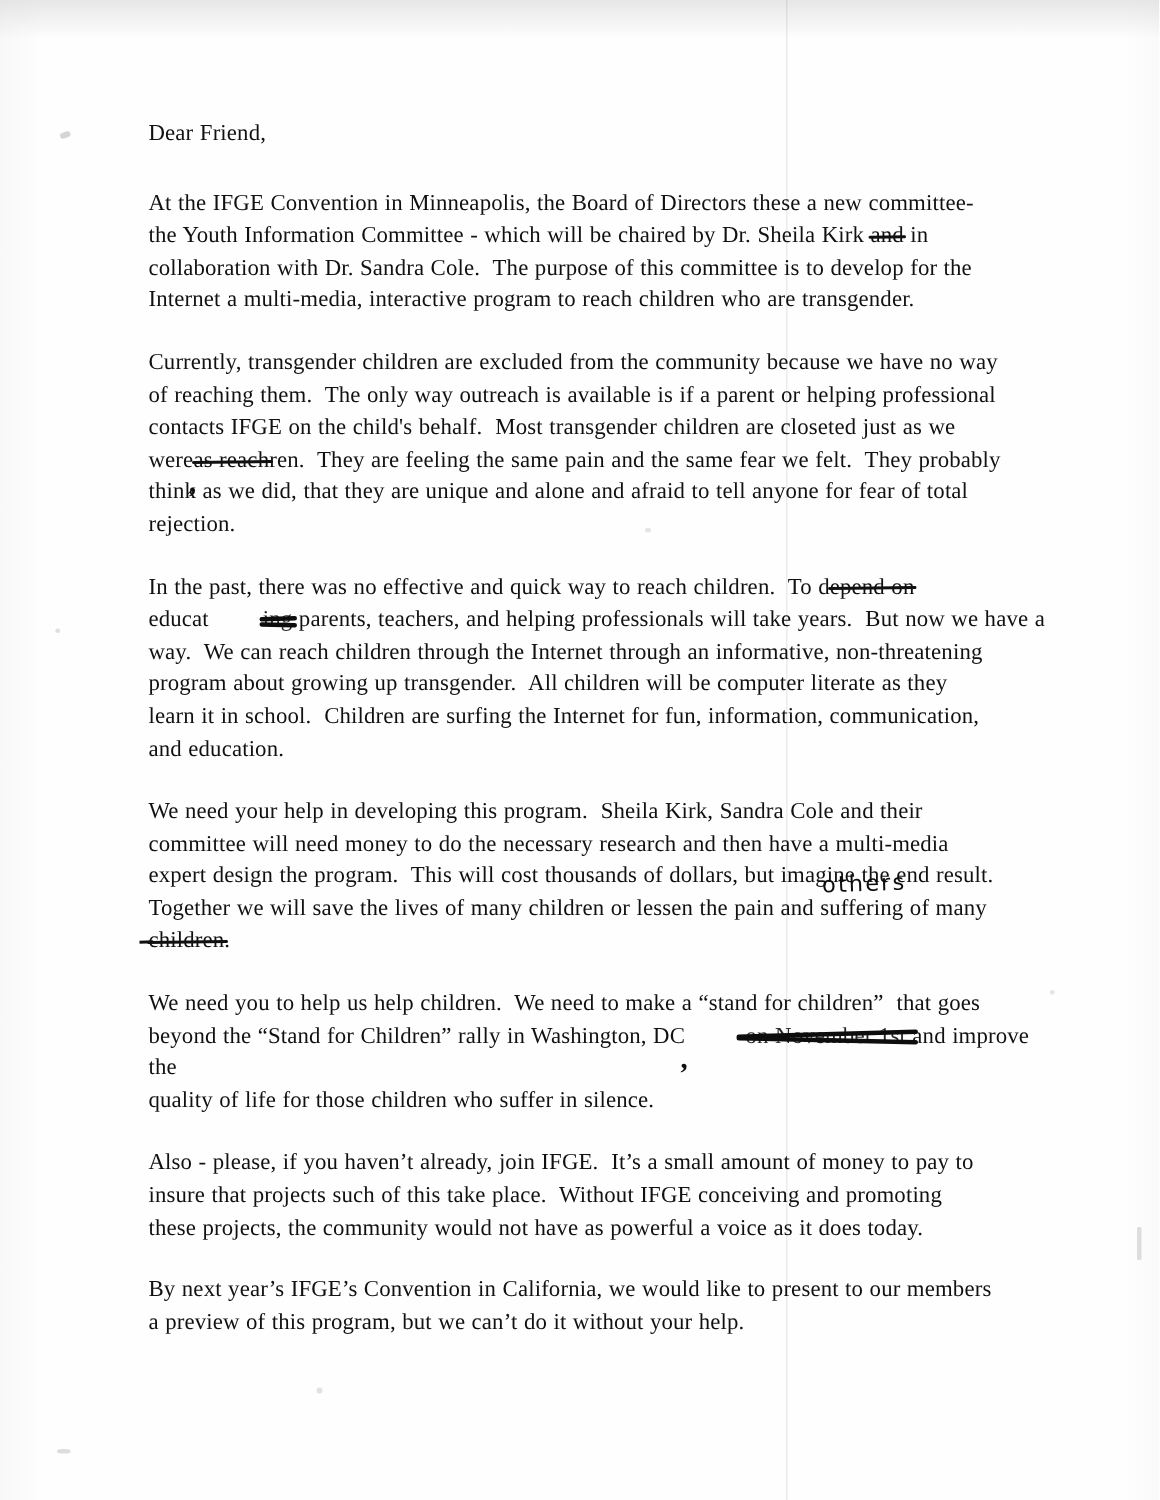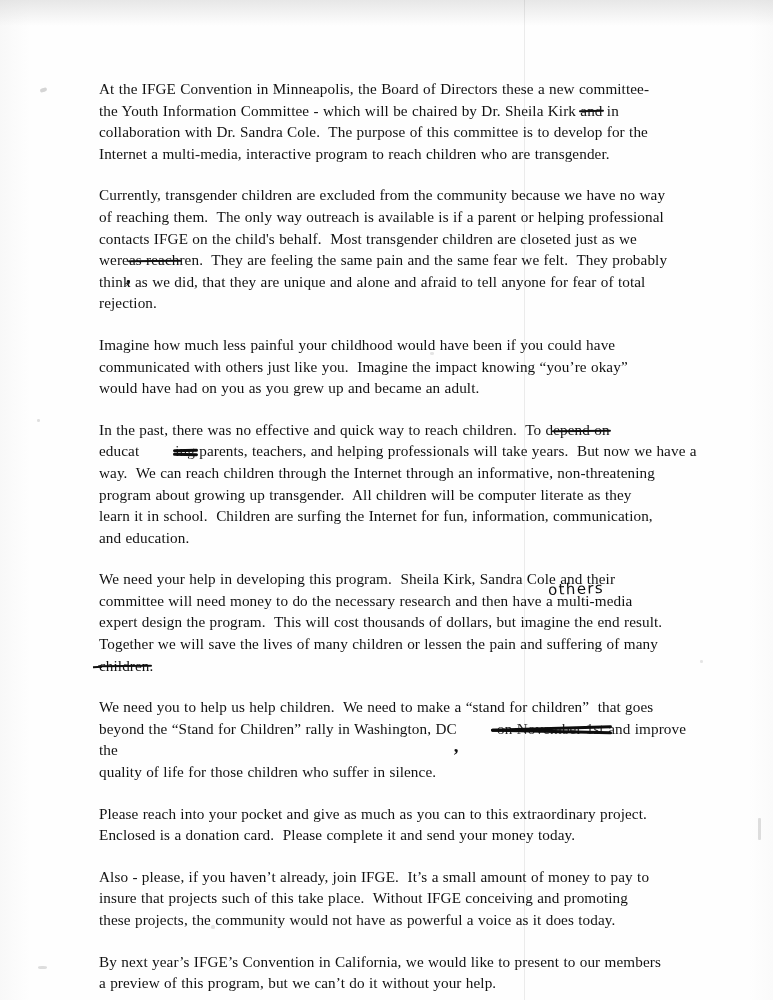--- a/index.html
+++ b/index.html
@@ -179,55 +179,51 @@
   <div class="speck s1"></div>
   <div class="speck s2"></div>
   <div class="speck s3"></div>
   <div class="speck s4"></div>
   <div class="speck s5"></div>
   <div class="speck s6"></div>
   <div class="speck s7"></div>
 
   <div class="letter-body">
 
+    <p class="para salutation">Dear Friend,</p>
 
     <p class="para"><span>At the IFGE Convention in Minneapolis, the Board of Directors these a new committee-
 the Youth Information Committee - which will be chaired by Dr. Sheila Kirk </span><span class="struck">and</span><span> in
 collaboration with Dr. Sandra Cole.  The purpose of this committee is to develop for the
 Internet a multi-media, interactive program to reach children who are transgender.</span></p>
 
     <p class="para"><span>Currently, transgender children are excluded from the community because we have no way
 of reaching them.  The only way outreach is available is if a parent or helping professional
 contacts IFGE on the child's behalf.  Most transgender children are closeted just as we
 were</span><span class="pen-comma"></span><span class="struck">as reach</span><span>ren.  They are feeling the same pain and the same fear we felt.  They probably
 think as we did, that they are unique and alone and afraid to tell anyone for fear of total
 rejection.</span></p>
 
-    <p class="para">Imagine how much less painful your childhood would have been if you could have
-communicated with others just like you.  Imagine the impact knowing “you’re okay”
-would have had on you as you grew up and became an adult.</p>
 
     <p class="para"><span>In the past, there was no effective and quick way to reach children.  To d</span><span class="struck">epend on</span><span>
 educat</span><span class="struck-heavy">ing</span><span> parents, teachers, and helping professionals will take years.  But now we have a
 way.  We can reach children through the Internet through an informative, non-threatening
 program about growing up transgender.  All children will be computer literate as they
 learn it in school.  Children are surfing the Internet for fun, information, communication,
 and education.</span></p>
 
     <p class="para"><span>We need your help in developing this program.  Sheila Kirk, Sandra Cole and their
 committee will need money to do the necessary research and then have a multi-media
 expert design the program.  This will cost thousands of dollars, but imagine the end result.
 Together we will save the lives of many children or lessen the pain and suffering of many </span><span class="struck"><span class="lead-dash"></span><span>children</span></span><span>.</span></p>
 
     <p class="para"><span>We need you to help us help children.  We need to make a “stand for children”  that goes
 beyond the “Stand for Children” rally in Washington, DC</span><span class="pen-comma"></span><span class="struck-heavy"> on November 1st </span><span>and improve the
 quality of life for those children who suffer in silence.</span></p>
 
-    <p class="para">Please reach into your pocket and give as much as you can to this extraordinary project.
-Enclosed is a donation card.  Please complete it and send your money today.</p>
 
     <p class="para">Also - please, if you haven’t already, join IFGE.  It’s a small amount of money to pay to
 insure that projects such of this take place.  Without IFGE conceiving and promoting
 these projects, the community would not have as powerful a voice as it does today.</p>
 
     <p class="para">By next year’s IFGE’s Convention in California, we would like to present to our members
 a preview of this program, but we can’t do it without your help.</p>
 
   </div>
 

